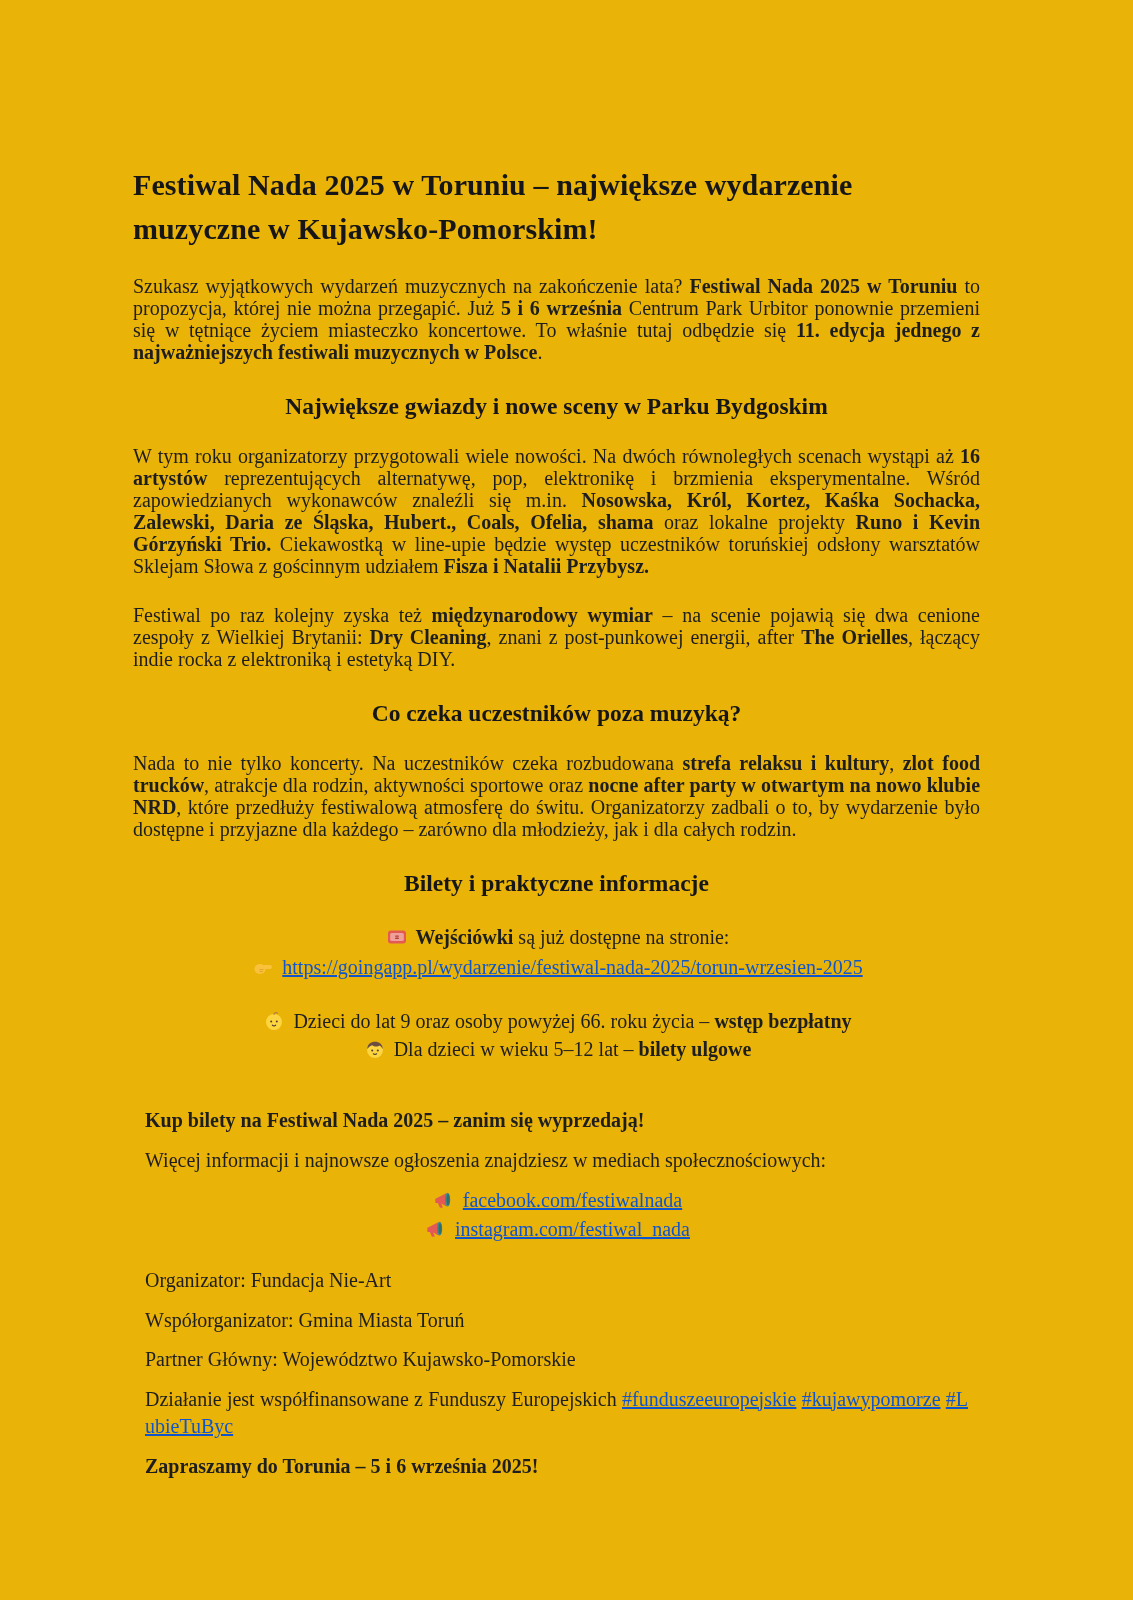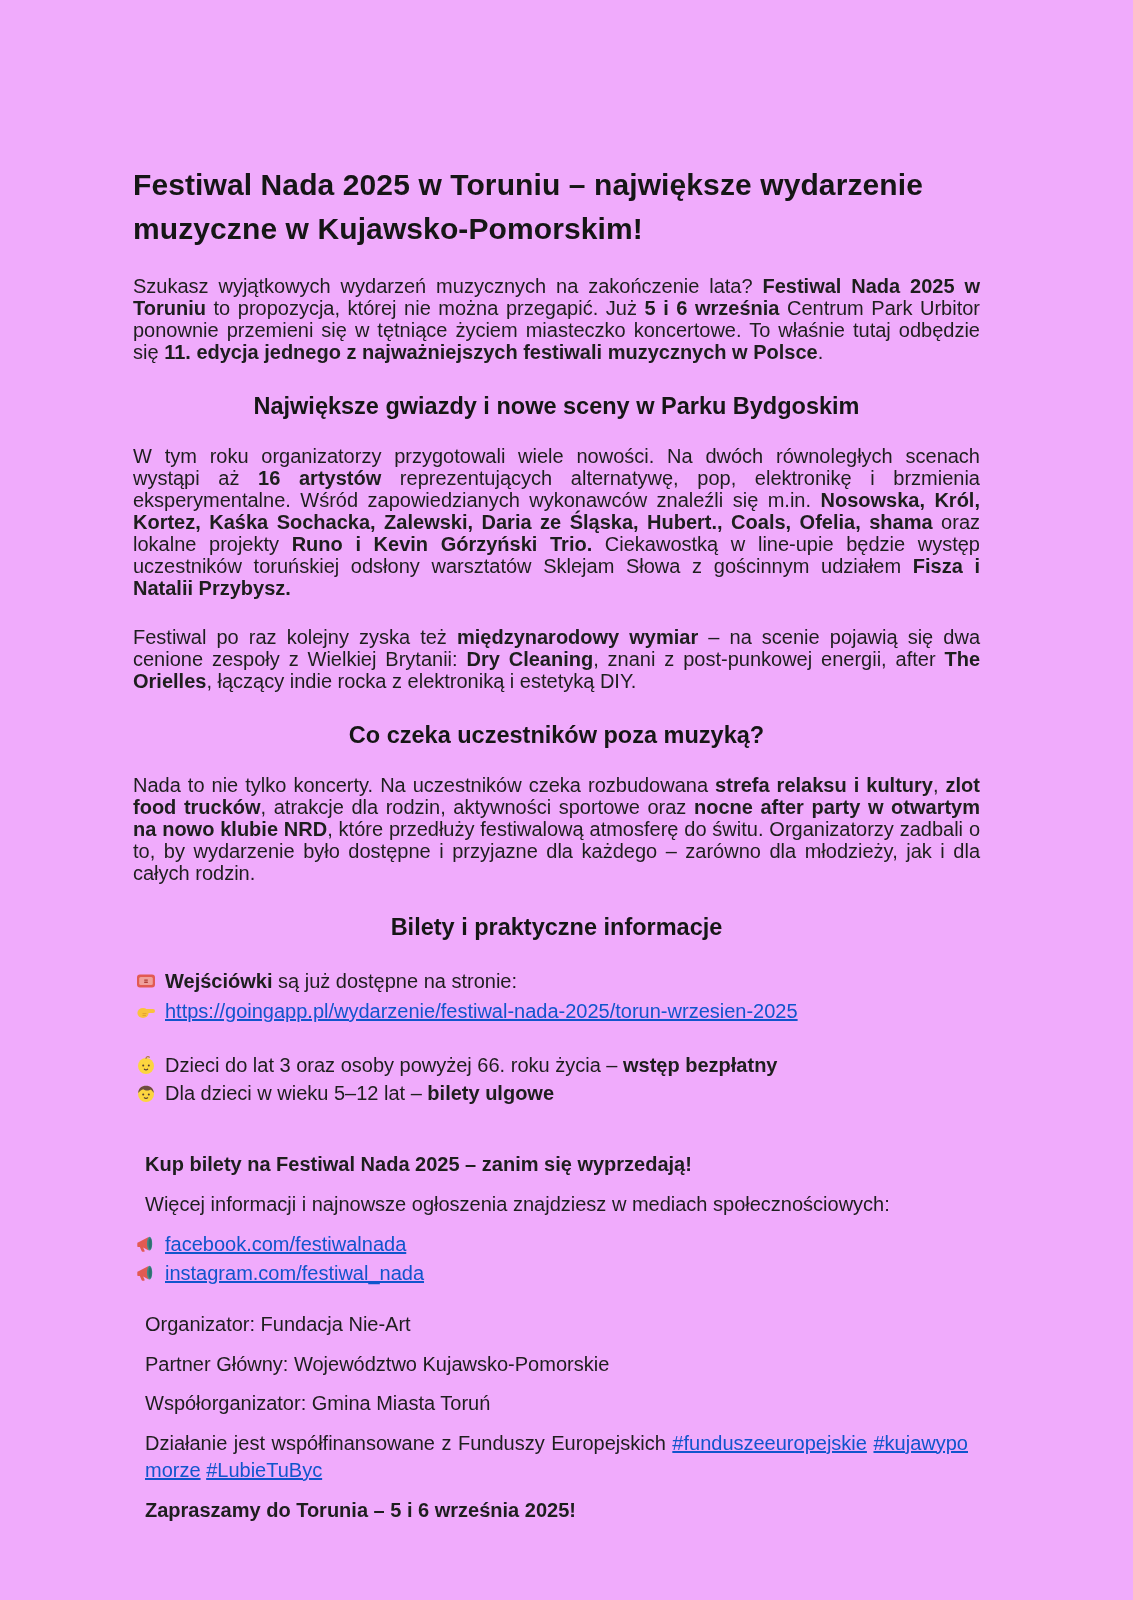--- a/index.html
+++ b/index.html
@@ -1,39 +1,39 @@
 <!DOCTYPE html>
 <html lang="pl"><head>
 <meta charset="utf-8">
 <style>
   html,body{margin:0;padding:0;background:#ffffff;}
   .page{
     position:relative;
     width:1133px;height:1600px;
-    background:#f0abfc;
+    background:#eab308;
     overflow:hidden;
-    font-family:Liberation Sans, sans-serif;
+    font-family:Liberation Serif, serif;
     color:#1e1e1e;
     box-sizing:border-box;
   }
   .doc{padding:163px 153px 0 133px;box-sizing:border-box;}
   h1.title{
     font-size:30px;line-height:44px;font-weight:bold;
     margin:0 0 24px;color:#161616;letter-spacing:.1px;
   }
   h2.section{
     font-size:23.5px;line-height:32px;font-weight:bold;
     margin:26px 0 23px;color:#161616;text-align:center;
   }
   p.body{
     font-size:20px;line-height:22px;margin:0 0 27px;
     text-align:justify;
   }
   p.line{font-size:20px;line-height:27.5px;margin:12px;}
-  .icon-line{font-size:20px;line-height:30px;margin:0;padding-left:3px;}
+  .icon-line{font-size:20px;line-height:30px;margin:0;padding-left:3px;text-align:center;}
   .age-block .icon-line{line-height:28px;}
   .social-block .icon-line{line-height:29px;}
   .tickets-block{margin:0 0 25px;}
   .age-block{margin:0 0 44px;}
   .cta{font-weight:bold;margin:0 0 27px;}
   .social-block{margin:0 0 23px;}
   .credits p{margin:12px;}
   .funding{text-align:justify;}
   .closing{font-weight:bold;margin:20px 0 0;}
   b{font-weight:bold;}
@@ -89,21 +89,21 @@
     <div class="age-block">
       <p class="icon-line">
         <span class="icon">
           <svg viewBox="0 0 20 20" aria-hidden="true">
             <circle cx="10" cy="11" r="8" fill="#fcd53f"></circle>
             <path d="M10 3.2c.7-1.7 2.5-2 3.2-1" stroke="#b5803c" stroke-width="1.4" fill="none" stroke-linecap="round"></path>
             <circle cx="7.2" cy="10.6" r="1" fill="#553b32"></circle>
             <circle cx="12.8" cy="10.6" r="1" fill="#553b32"></circle>
             <path d="M8.4 14.2c1.1.9 2.1.9 3.2 0" stroke="#553b32" stroke-width="1.2" fill="none" stroke-linecap="round"></path>
           </svg>
-        </span><span><span>Dzieci do lat 3 oraz osoby powyżej 66. roku życia – </span><b>wstęp bezpłatny</b></span>
+        </span><span><span>Dzieci do lat 9 oraz osoby powyżej 66. roku życia – </span><b>wstęp bezpłatny</b></span>
       </p>
       <p class="icon-line">
         <span class="icon">
           <svg viewBox="0 0 20 20" aria-hidden="true">
             <circle cx="10" cy="11" r="8" fill="#fcd53f"></circle>
             <path d="M2.2 10C2.5 5.2 5.8 2.8 10 2.8s7.5 2.4 7.8 7.2c-1.3-2.2-2.5-3.2-3.5-3.6-.5.7-1.8 1.1-3.2 1.1-1.3 0-2.9-.4-3.8-1.3-1.6.6-3.6 1.7-5.1 3.8z" fill="#6d4c41"></path>
             <circle cx="7.2" cy="11.6" r="1" fill="#553b32"></circle>
             <circle cx="12.8" cy="11.6" r="1" fill="#553b32"></circle>
             <path d="M8.4 14.8c1.1.9 2.1.9 3.2 0" stroke="#553b32" stroke-width="1.2" fill="none" stroke-linecap="round"></path>
           </svg>
@@ -130,20 +130,20 @@
             <path d="M2.5 8.2 12.6 3v13.4l-5.4-3 1.4 3.3c.2.5-.1 1-.6 1H6.5a1 1 0 0 1-.9-.6l-1.8-4H2.5a1.2 1.2 0 0 1-1.2-1.2V9.4a1.2 1.2 0 0 1 1.2-1.2z" fill="#e25a52"></path>
             <ellipse cx="13.6" cy="9.7" rx="2.6" ry="6.9" fill="#3d8a8a"></ellipse>
             <ellipse cx="14.1" cy="9.7" rx="1.5" ry="5.4" fill="#2f6f6f"></ellipse>
           </svg>
         </span><span><a class="lnk">instagram.com/festiwal_nada</a></span>
       </p>
     </div>
 
     <div class="credits">
       <p class="line">Organizator: Fundacja Nie-Art</p>
+      <p class="line">Współorganizator: Gmina Miasta Toruń</p>
       <p class="line">Partner Główny: Województwo Kujawsko-Pomorskie</p>
-      <p class="line">Współorganizator: Gmina Miasta Toruń</p>
       <p class="line funding"><span>Działanie jest współfinansowane z Funduszy Europejskich </span><a class="lnk">#funduszeeuropejskie</a><span> </span><a class="lnk">#kujawypomorze</a><span> </span><a class="lnk">#LubieTuByc</a></p>
       <p class="line closing">Zapraszamy do Torunia – 5 i 6 września 2025!</p>
     </div>
 
   </div>
 </div>
 
 </body></html>

